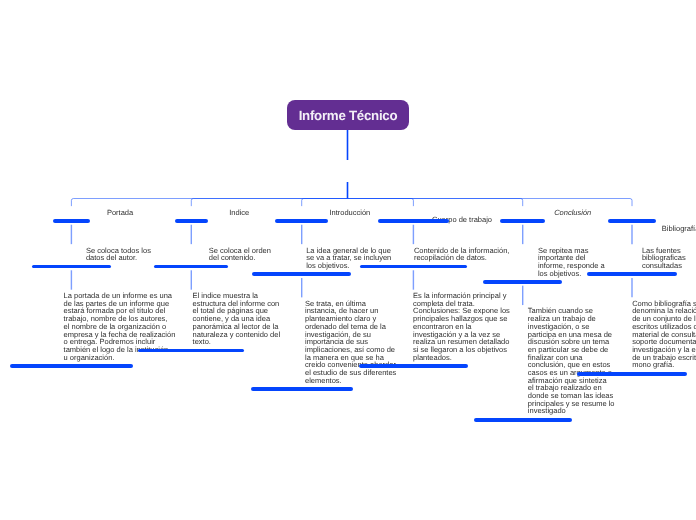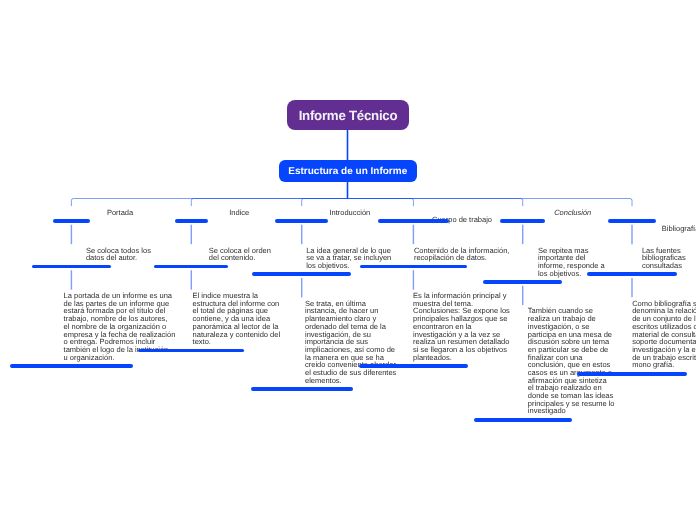--- a/index.html
+++ b/index.html
@@ -47,23 +47,20 @@
       <path d="M522.7 285.68 V 305.07000000000005" fill="none" stroke="#0445fd" stroke-width="1.42" stroke-linecap="butt" stroke-opacity="0.515"></path>
       <path d="M347.5 198.5 H 630 Q 632 198.5 632 200.5 V 206.14" fill="none" stroke="#0445fd" stroke-width="1" stroke-linecap="butt" stroke-opacity="0.515"></path>
       <path d="M632 224.75 V 244.14" fill="none" stroke="#0445fd" stroke-width="1.42" stroke-linecap="butt" stroke-opacity="0.515"></path>
       <path d="M632 277.98 V 297.37" fill="none" stroke="#0445fd" stroke-width="1.42" stroke-linecap="butt" stroke-opacity="0.515"></path>
     </svg>
 
   <div class="topic" id="root-topic" style="background: rgb(99, 46, 146); color: rgb(243, 239, 247); left: 287px; top: 100px; width: 122px; height: 30px;">
     <span>Informe Técnico</span>
   </div>
 
-  <div class="topic" id="subroot-topic" style="background: rgb(4, 69, 253); color: rgb(255, 255, 255); left: 279px; top: 160px; width: 137.5px; height: 22px;">
-    <span>Estructura de un Informe</span>
-  </div>
 
   <div class="node">
     <div class="node-text" style="color: rgb(46, 46, 46); left: 58.9px; top: 208.54px; width: 25px;">Portada</div>
     <div class="node-bar" style="background: rgb(4, 69, 253); left: 52.7px; top: 219.25px; width: 37.4px; height: 3.7px;"></div>
   </div>
   <div class="node">
     <div class="node-text" style="color: rgb(46, 46, 46); left: 37.9px; top: 246.54px; width: 67px;">Se coloca todos los
 datos del autor.</div>
     <div class="node-bar" style="background: rgb(4, 69, 253); left: 31.6px; top: 264.79px; width: 79.6px; height: 3.7px;"></div>
   </div>
@@ -129,21 +126,21 @@
     <div class="node-text" style="color: rgb(46, 46, 46); left: 384px; top: 216px; width: 58.8px;">Cuerpo de trabajo</div>
     <div class="node-bar" style="background: rgb(4, 69, 253); left: 377.8px; top: 219.25px; width: 71.2px; height: 3.7px;"></div>
   </div>
   <div class="node">
     <div class="node-text" style="color: rgb(46, 46, 46); left: 365.95px; top: 246.54px; width: 94.9px;">Contenido de la información,
 recopilación de datos.</div>
     <div class="node-bar" style="background: rgb(4, 69, 253); left: 359.95px; top: 264.79px; width: 106.9px; height: 3.7px;"></div>
   </div>
   <div class="node">
     <div class="node-text" style="color: rgb(46, 46, 46); left: 365.1px; top: 292.08px; width: 96.6px;">Es la información principal y
-muestra del tema.
+completa del trata.
 Conclusiones: Se expone los
 principales hallazgos que se
 encontraron en la
 investigación y a la vez se
 realiza un resumen detallado
 si se llegaron a los objetivos
 planteados.</div>
     <div class="node-bar" style="background: rgb(4, 69, 253); left: 359px; top: 364.19px; width: 108.8px; height: 3.7px;"></div>
   </div>
 

